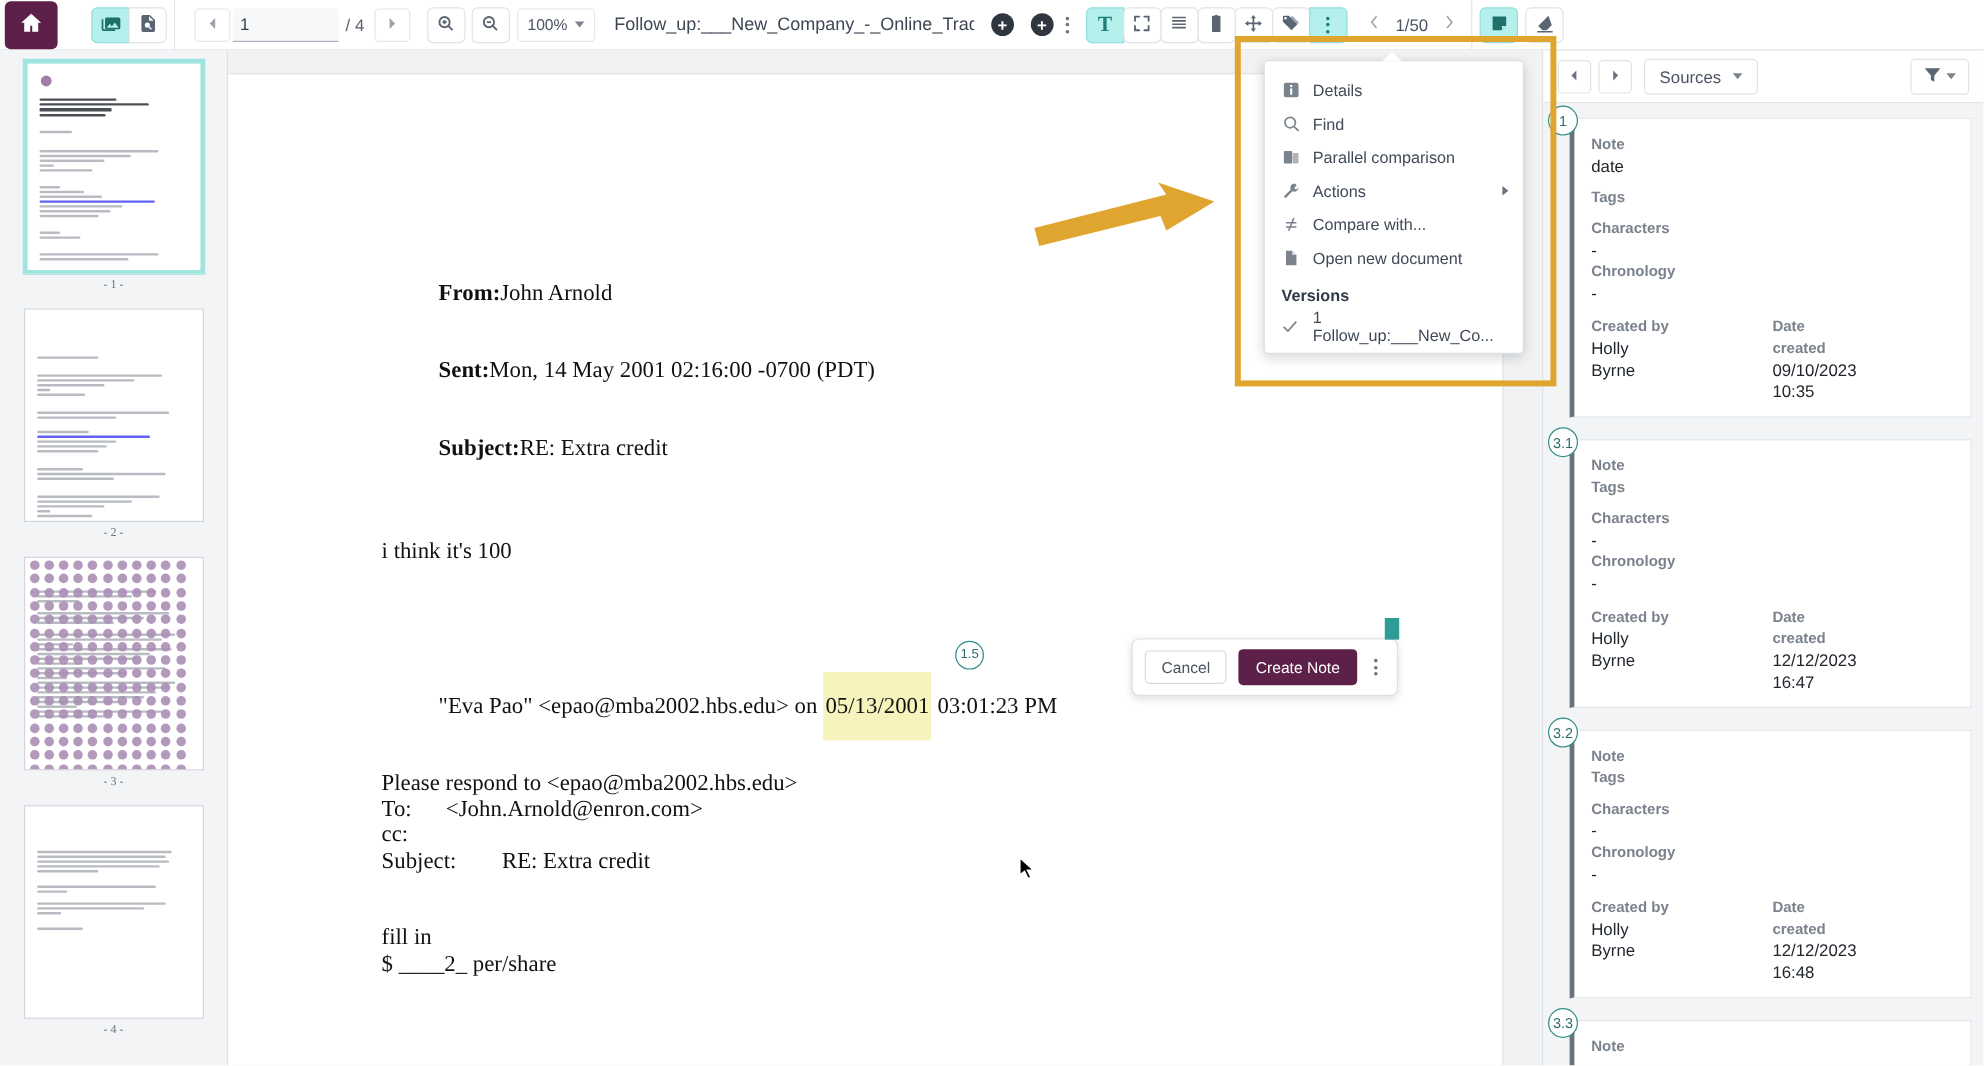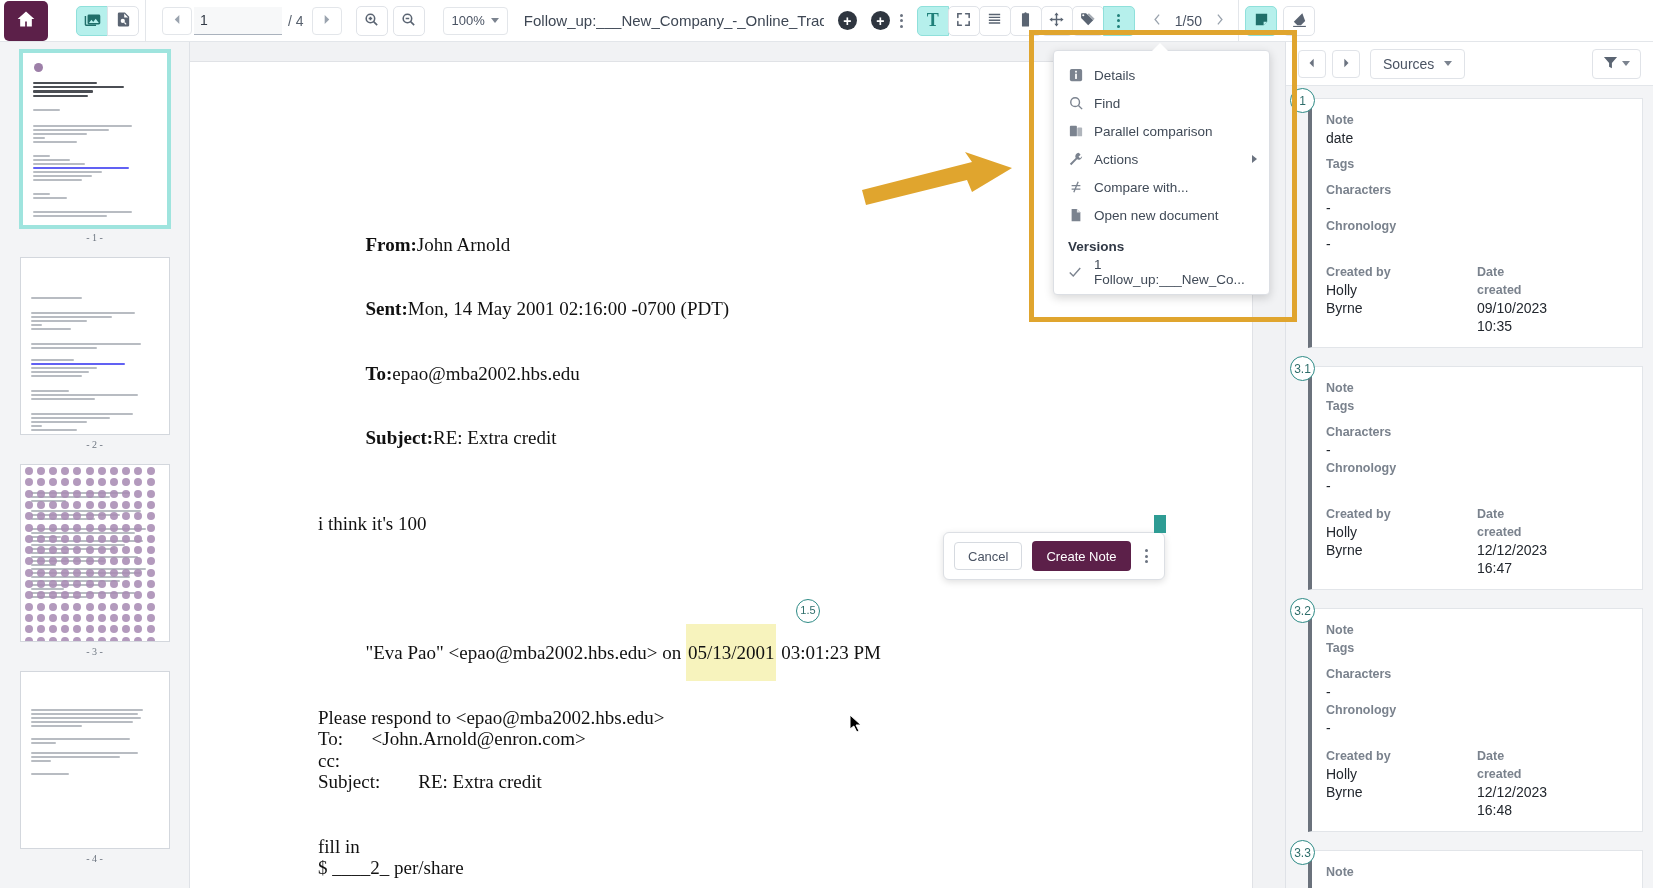--- a/index.html
+++ b/index.html
@@ -48,21 +48,21 @@
   }
   .pageinput {
     width:88px;height:28px;border:none;border-bottom:1px solid #aab2bd;
     background:#f7f8f9;margin:0 2px;padding:0 6px;font-size:14px;color:#333b47;
     font-family:"Liberation Sans",sans-serif;
   }
   .pagetotal { font-size:14px; color:#59626f; margin:0 8px 0 4px; }
 
   .zoomsel {
     height:28px;border:1px solid #e3e6ea;border-radius:4px;background:#fff;
-    display:flex;align-items:center;padding:0 8px;margin-left:18px;cursor:pointer;
+    display:flex;align-items:center;padding:0 8px;margin-left:6px;cursor:pointer;
     font-size:13px;color:#4a5363;gap:6px;
   }
   .caret { width:0;height:0;border-left:4px solid transparent;border-right:4px solid transparent;border-top:5px solid #7b838f; }
 
   .doctitle {
     font-size:15px; color:#3e4754; margin-left:16px;
     max-width:300px; white-space:nowrap; overflow:hidden; text-overflow:clip;
   }
   .circplus {
     width:19px;height:19px;border-radius:50%;background:#2f3640;color:#fff;
@@ -691,23 +691,20 @@
     <div class="viewer">
       <div class="page">
 
         <div class="docline">
           <b>From:</b><span>John Arnold</span>
         </div>
         <div class="docline">
           <b>Sent:</b><span>Mon, 14 May 2001 02:16:00 -0700 (PDT)</span>
         </div>
         <div class="docline">
-          <b>To:</b><span>epao@mba2002.hbs.edu</span>
-        </div>
-        <div class="docline">
           <b>Subject:</b><span>RE: Extra credit</span>
         </div>
 
         <div class="gap2"></div>
         <div class="docline">i think it's 100</div>
 
         <div class="gap2"></div>
           <div class="gap2"></div>
 
         <div class="docline" style="position:relative">

